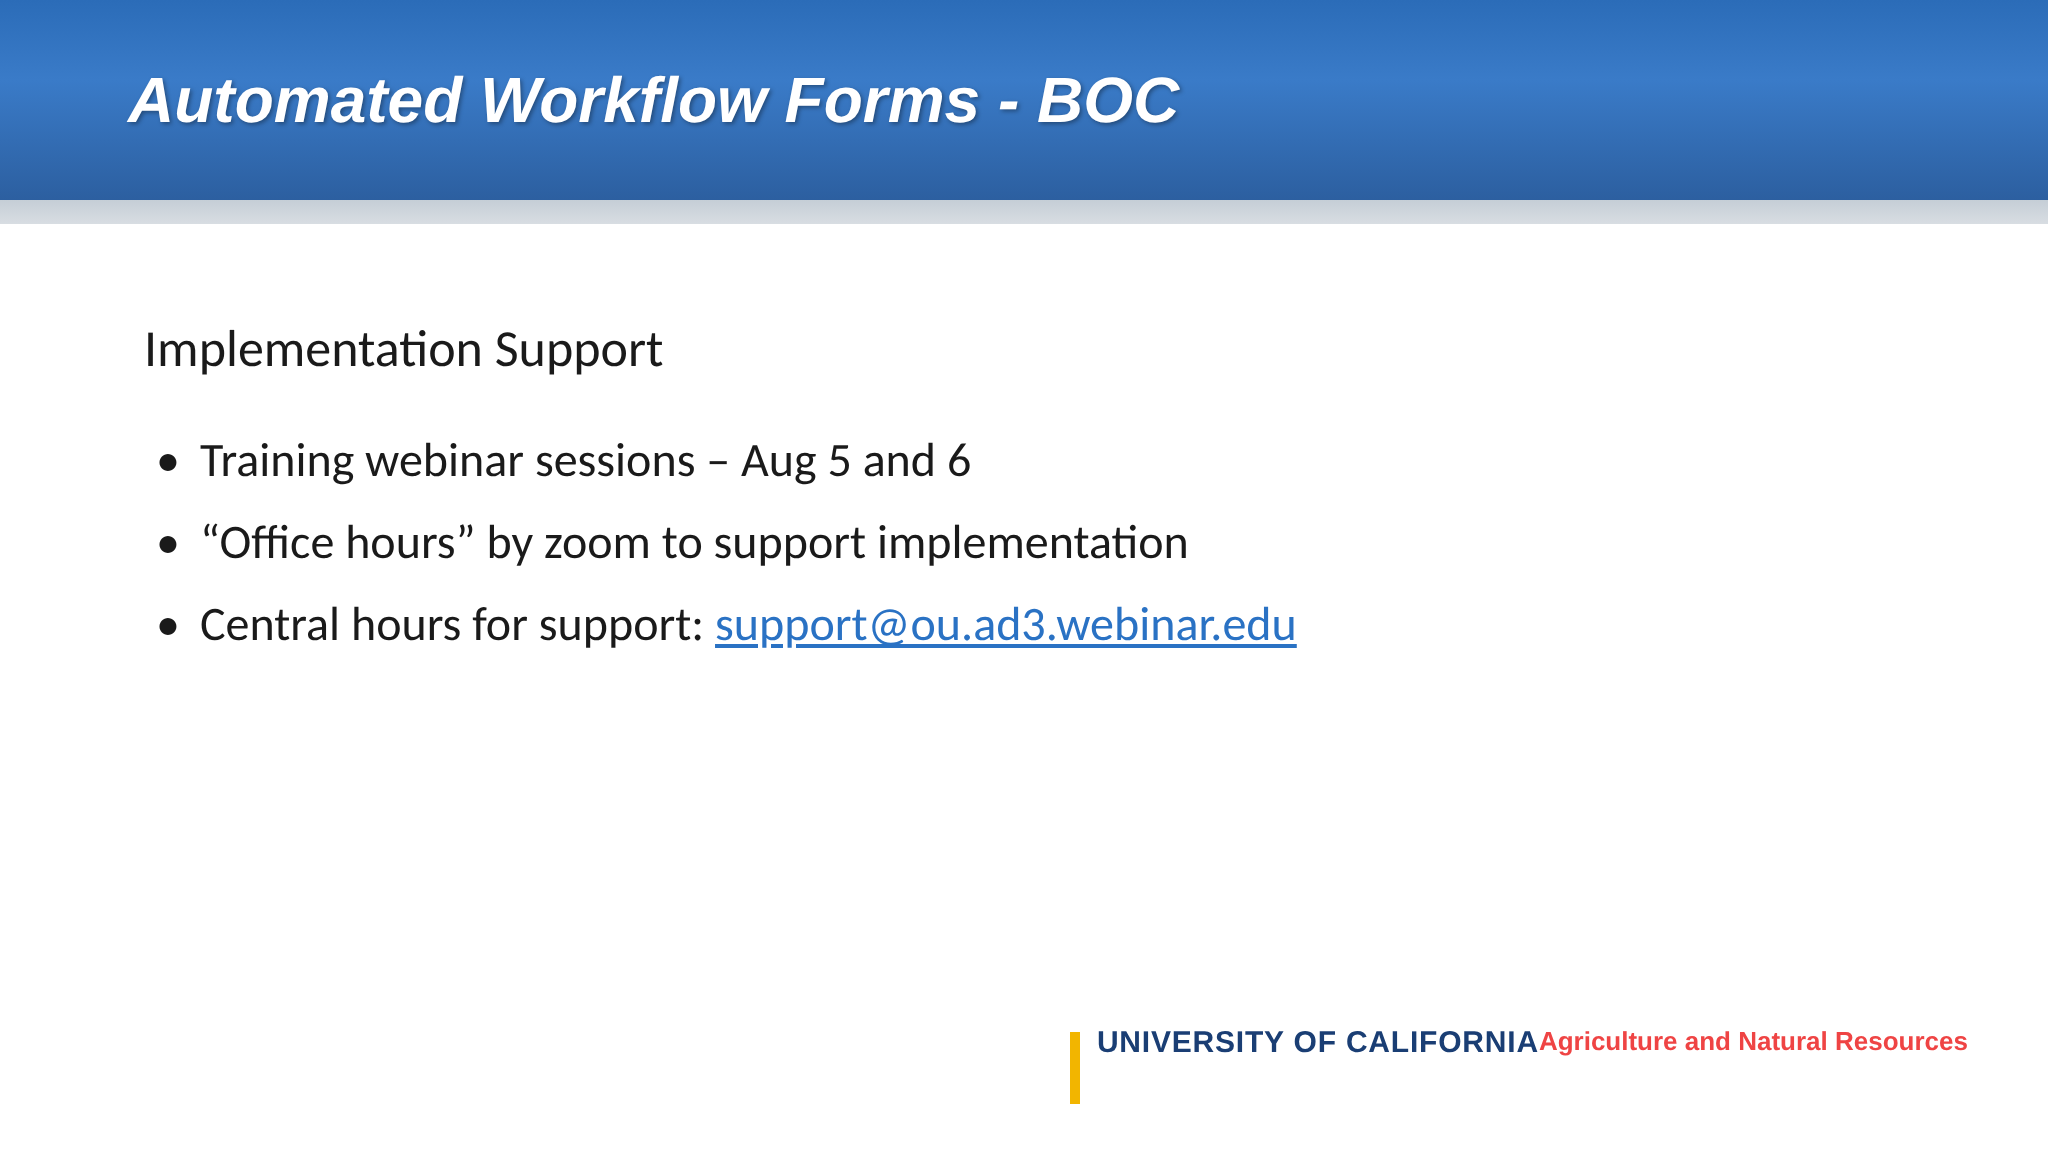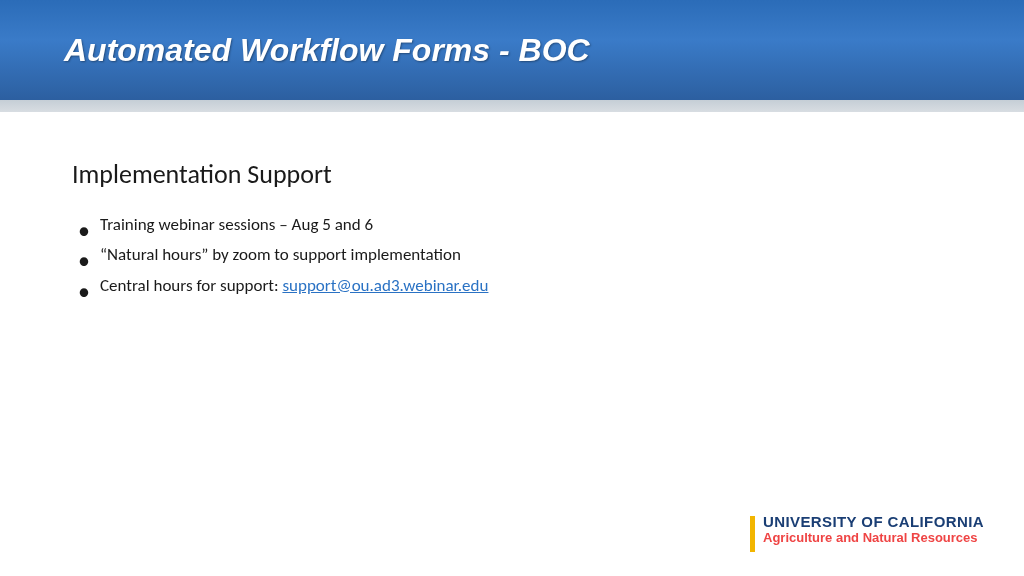--- a/index.html
+++ b/index.html
@@ -43,21 +43,21 @@
       font-size: 26px;
       color: #1a1a1a;
       margin-bottom: 22px;
       font-weight: 400;
     }
     .bullets {
       list-style: none;
       padding-left: 6px;
     }
     .bullets li {
-      font-size: 17px;
+      font-size: 24px;
       color: #1a1a1a;
       line-height: 1.55;
       position: relative;
       padding-left: 22px;
       margin-bottom: 4px;
     }
     .bullets li::before {
       content: "•";
       position: absolute;
       left: 0;
@@ -78,21 +78,21 @@
       gap: 8px;
     }
     .logo-bar {
       width: 5px;
       height: 36px;
       background: #f2b500;
       margin-top: 2px;
     }
     .logo-text {
       display: flex;
-      flex-direction: column;
+      flex-direction: row;
       line-height: 1.1;
     }
     .logo-line1 {
       color: #1a3e74;
       font-weight: bold;
       font-size: 15px;
       letter-spacing: 0.4px;
       font-family: Arial, sans-serif;
     }
     .logo-line2 {
@@ -107,21 +107,21 @@
 
 <div class="header">
   <div class="header-title">Automated Workflow Forms - BOC</div>
   <div class="header-underline"></div>
 </div>
 
 <div class="content">
   <div class="subtitle">Implementation Support</div>
   <ul class="bullets">
     <li><span>Training webinar sessions – Aug 5 and 6</span></li>
-    <li><span>“Natural hours” by zoom to support implementation</span></li>
+    <li><span>“Office hours” by zoom to support implementation</span></li>
     <li><span> Central hours for support: </span><a class="support-link" href="mailto:support@ou.ad3.ucdavis.edu">support@ou.ad3.webinar.edu</a></li>
   </ul>
 </div>
 
 <div class="footer-logo">
   <div class="logo-bar"></div>
   <div class="logo-text">
     <div class="logo-line1">UNIVERSITY OF CALIFORNIA</div>
     <div class="logo-line2">Agriculture and Natural Resources</div>
   </div>

